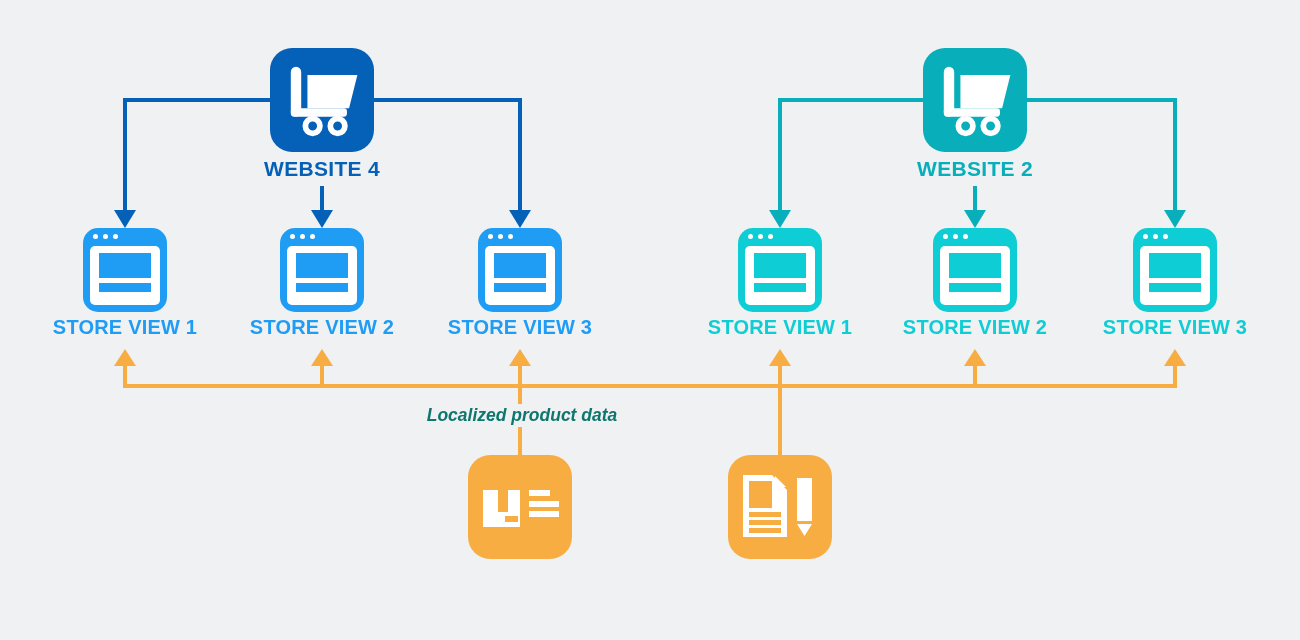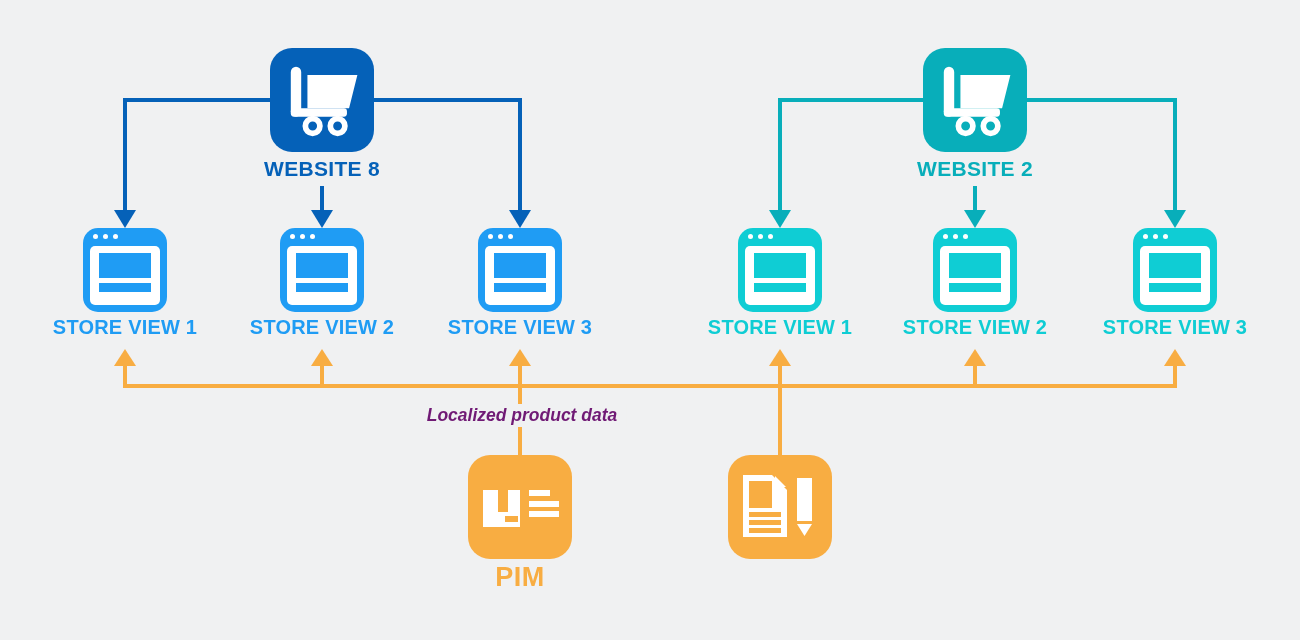--- a/index.html
+++ b/index.html
@@ -39,21 +39,21 @@
   .sv-icon.blue .b1,.sv-icon.blue .b2{background:#1f9cf4;}
   .sv-icon.cyan .b1,.sv-icon.cyan .b2{background:#0fcdd4;}
   .sv-label{position:absolute;width:200px;text-align:center;font-size:20px;
     font-weight:800;letter-spacing:.2px;z-index:2;}
   .sv-label.blue{color:#1f9cf4;}
   .sv-label.cyan{color:#0fcdd4;}
   .src-label{position:absolute;width:200px;text-align:center;font-size:27px;
     font-weight:800;color:#f8ad42;letter-spacing:.5px;z-index:2;}
   .annot{position:absolute;transform:translateX(-50%);background:#f0f1f2;
     padding:1px 9px;font-size:17.5px;font-style:italic;font-weight:700;
-    color:#701a75;z-index:3;white-space:nowrap;}
+    color:#0f766e;z-index:3;white-space:nowrap;}
 </style>
 </head>
 <body>
 
 <div class="stage">
 
   <div class="line blue-bg" style="left:123px;top:98px;width:399px;height:4px;"></div>
   <div class="line blue-bg" style="left:123px;top:98px;width:4px;height:112px;"></div>
   <div class="line blue-bg" style="left:518px;top:98px;width:4px;height:112px;"></div>
   <div class="line blue-bg" style="left:320px;top:186px;width:4px;height:24px;"></div>
@@ -89,21 +89,21 @@
         <g fill="#fff">
           <rect x="20" y="18" width="10" height="48" rx="5"></rect>
           <path d="M36 26 H84 L76 58 H36 Z"></path>
           <rect x="20" y="58" width="54" height="8" rx="3"></rect>
           <circle cx="41" cy="75" r="7" fill="none" stroke="#fff" stroke-width="5.5"></circle>
           <circle cx="65" cy="75" r="7" fill="none" stroke="#fff" stroke-width="5.5"></circle>
         </g>
       </svg>
     </span>
   </div>
-  <div class="w-label w1-text" style="left:212px;top:157px;">WEBSITE 8</div>
+  <div class="w-label w1-text" style="left:212px;top:157px;">WEBSITE 4</div>
 
   <div class="app-icon w2-icon" style="left:923px;top:48px;">
     <span>
       <svg viewBox="0 0 100 100">
         <g fill="#fff">
           <rect x="20" y="18" width="10" height="48" rx="5"></rect>
           <path d="M36 26 H84 L76 58 H36 Z"></path>
           <rect x="20" y="58" width="54" height="8" rx="3"></rect>
           <circle cx="41" cy="75" r="7" fill="none" stroke="#fff" stroke-width="5.5"></circle>
           <circle cx="65" cy="75" r="7" fill="none" stroke="#fff" stroke-width="5.5"></circle>
@@ -198,21 +198,20 @@
       <svg viewBox="0 0 104 104">
         <rect x="15" y="35" width="37" height="37" fill="#fff"></rect>
         <rect x="30" y="35" width="10" height="22" fill="#f8ad42"></rect>
         <rect x="37" y="61" width="13" height="6" fill="#f8ad42"></rect>
         <rect x="61" y="35" width="21" height="6" fill="#fff"></rect>
         <rect x="61" y="46" width="30" height="6" fill="#fff"></rect>
         <rect x="61" y="56" width="30" height="6" fill="#fff"></rect>
       </svg>
     </span>
   </div>
-  <div class="src-label" style="left:420px;top:562px;">PIM</div>
 
   <div class="app-icon src-icon" style="left:728px;top:455px;">
     <span>
       <svg viewBox="0 0 104 104">
         <path d="M15 20 H44 L59 35 V82 H15 Z" fill="#fff"></path>
         <path d="M47 21 L58 32 H47 Z" fill="#fff"></path>
         <rect x="21" y="26" width="23" height="27" fill="#f8ad42"></rect>
         <rect x="21" y="57" width="32" height="5" fill="#f8ad42"></rect>
         <rect x="21" y="65" width="32" height="5" fill="#f8ad42"></rect>
         <rect x="21" y="73" width="32" height="5" fill="#f8ad42"></rect>

